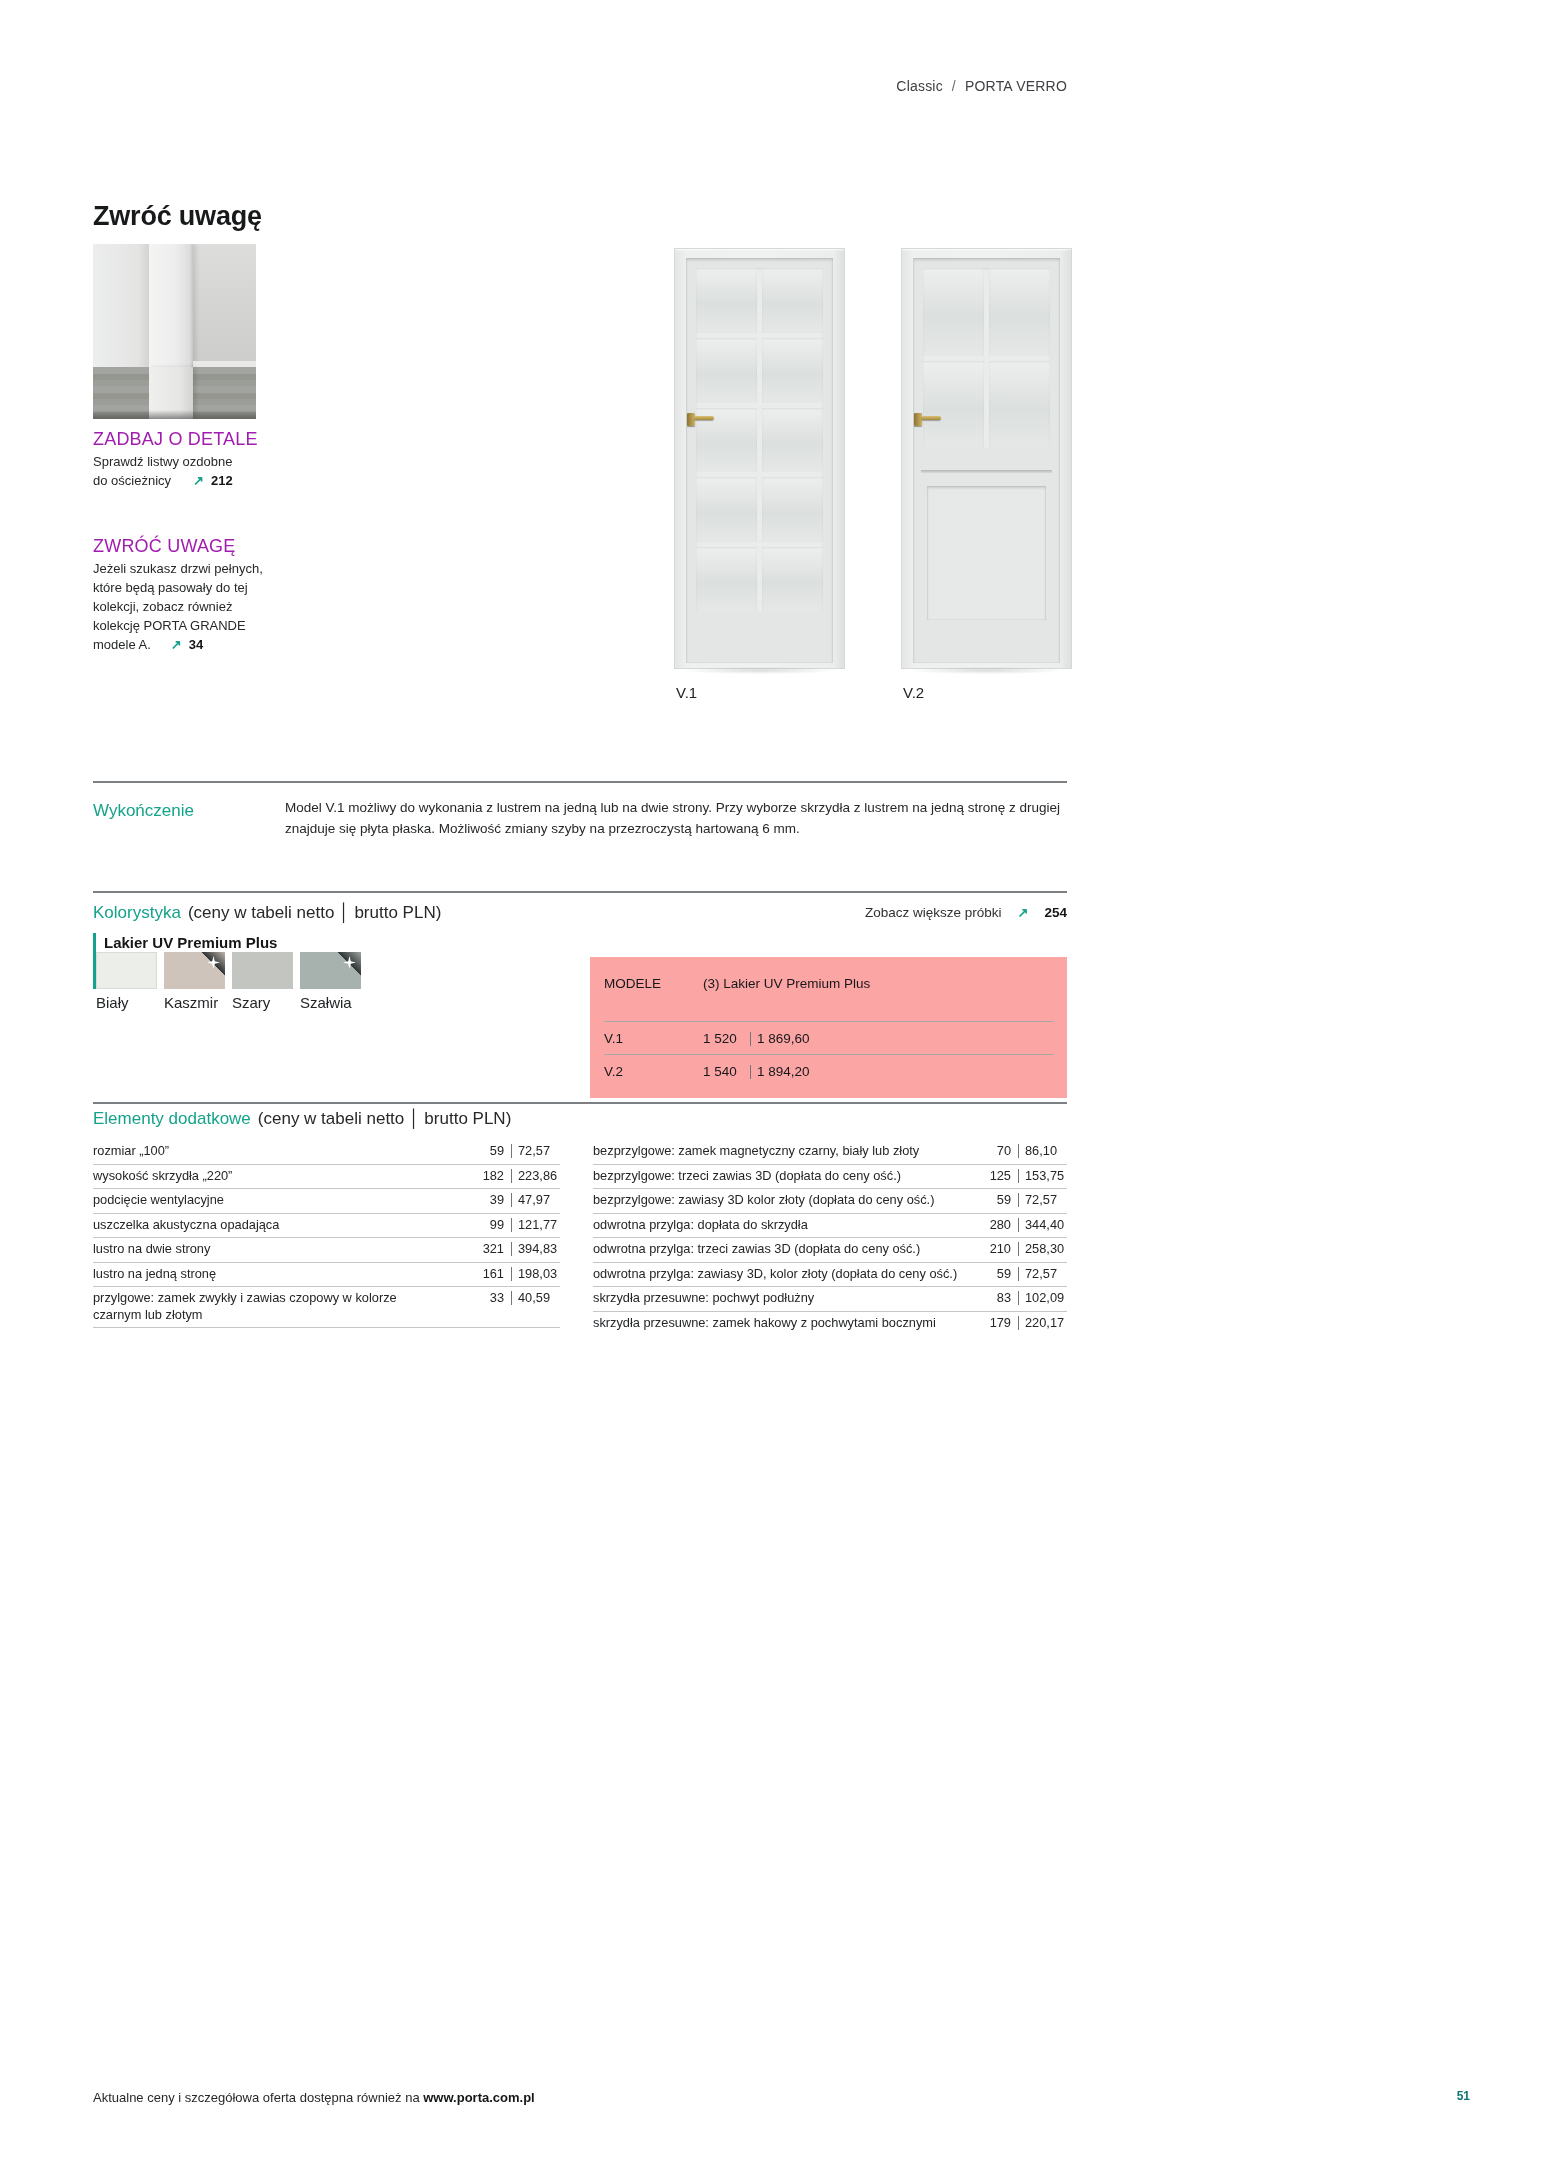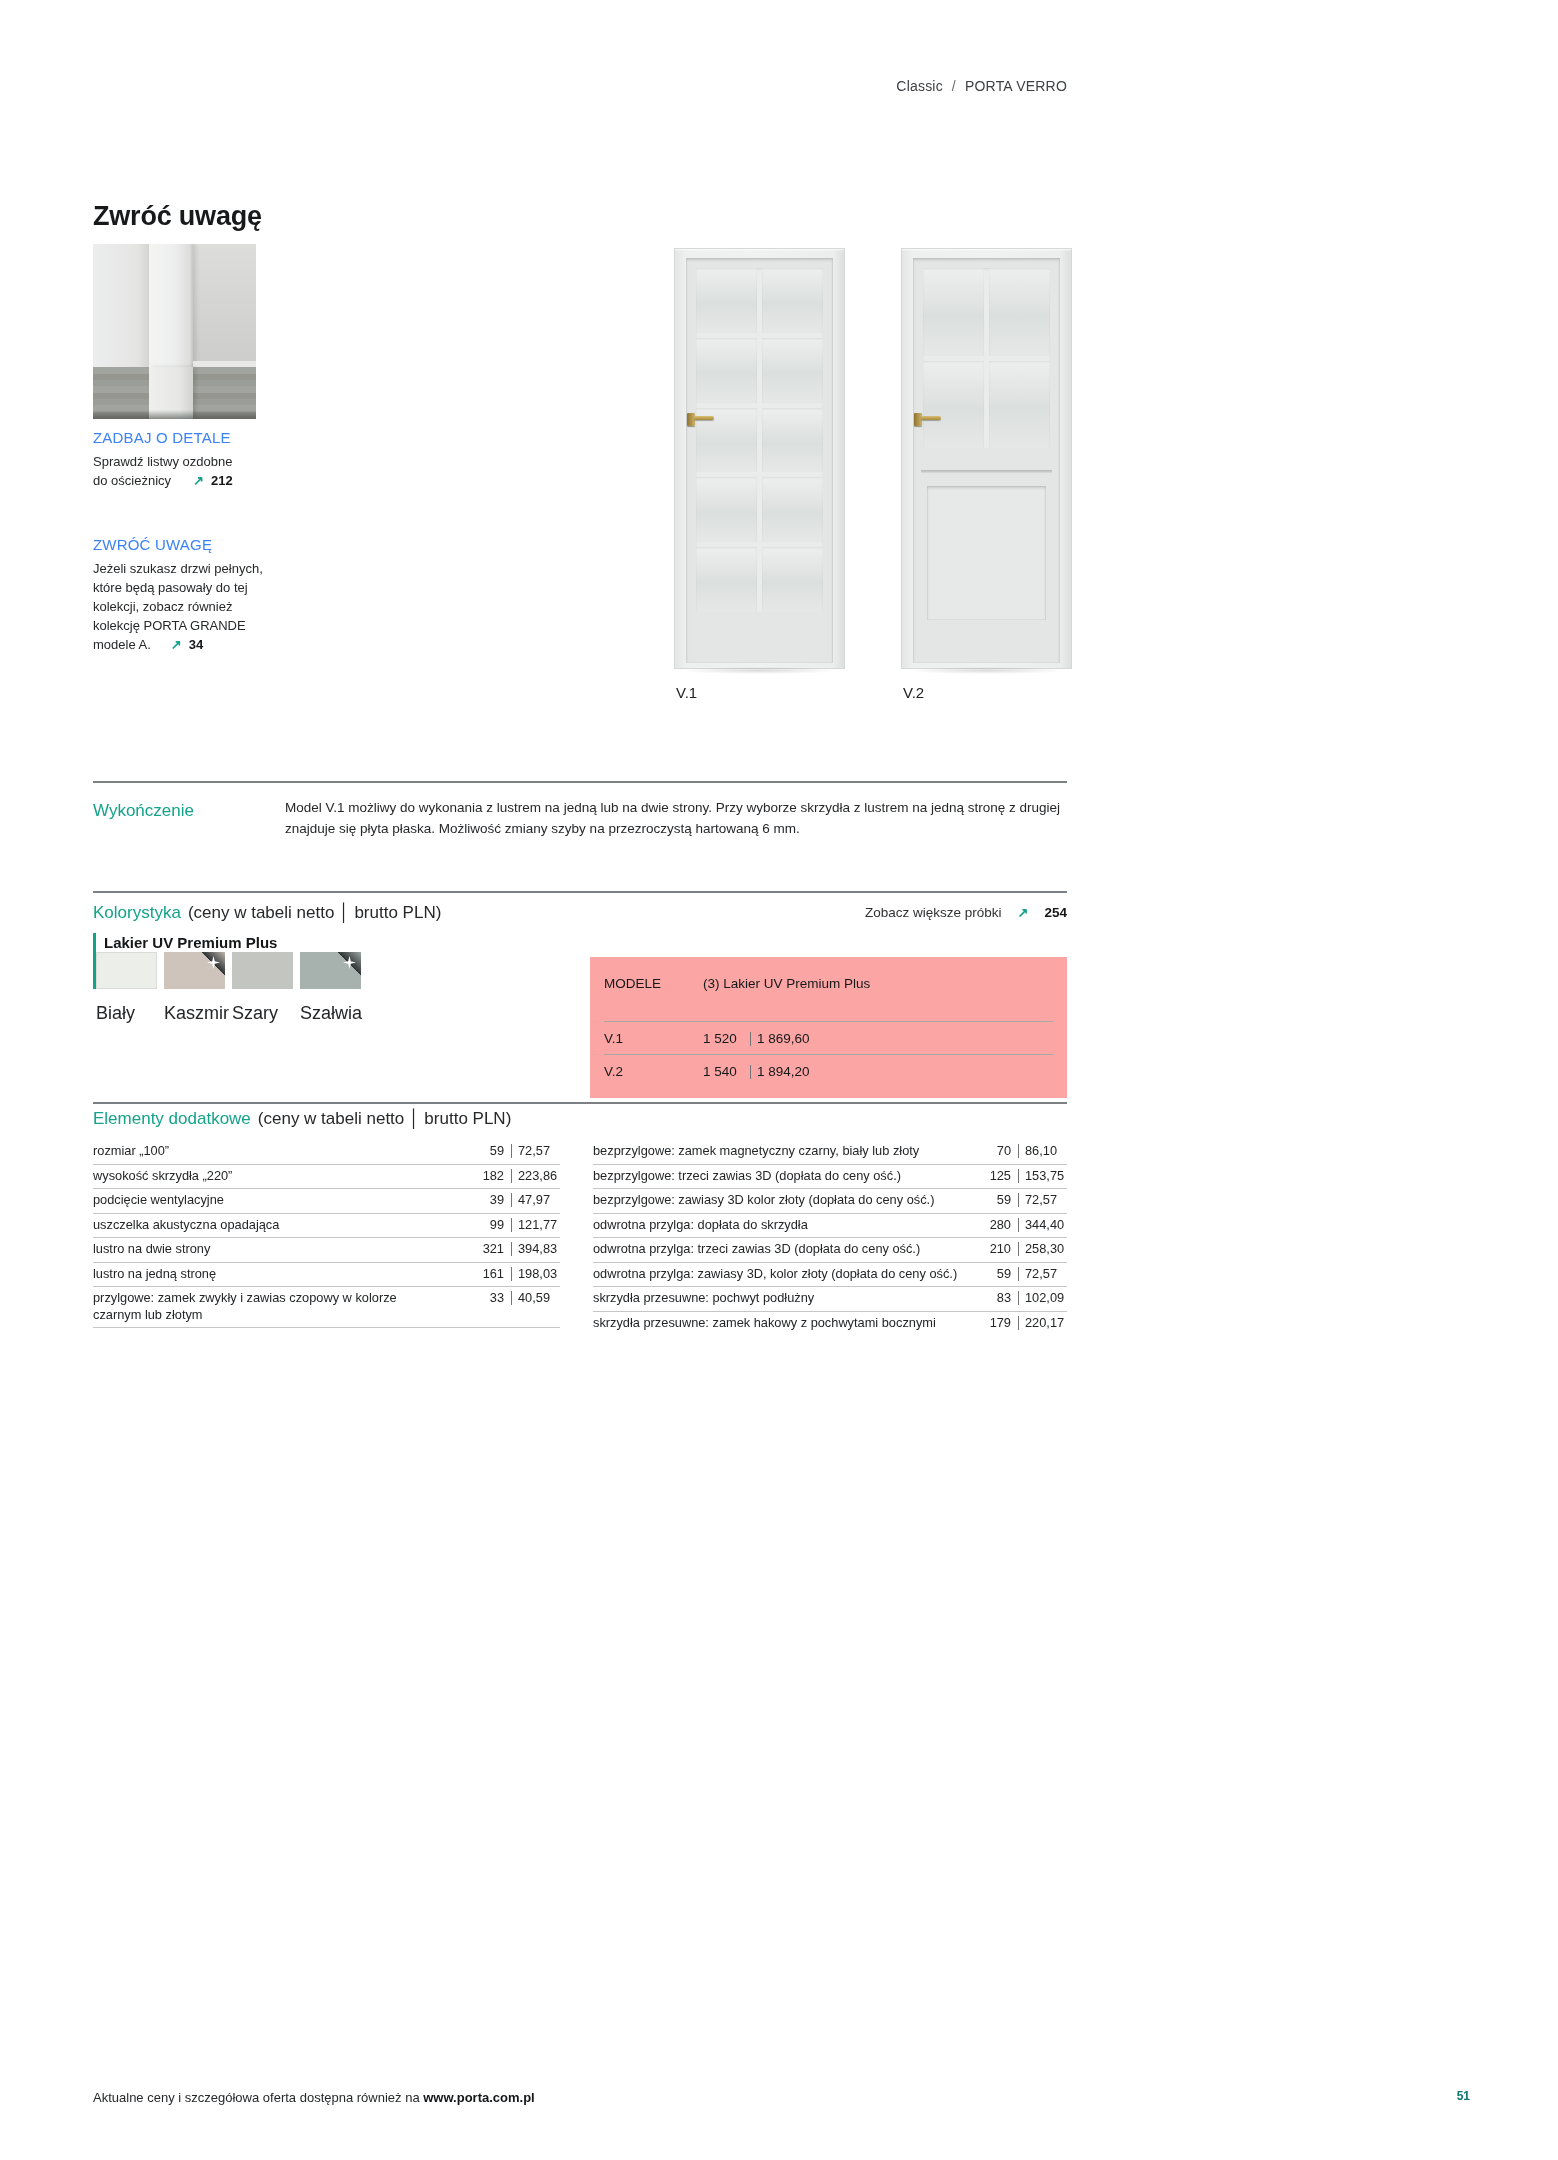--- a/index.html
+++ b/index.html
@@ -17,21 +17,21 @@
 
   
   .photo { left:93px; top:244px; width:163px; height:175px; background:linear-gradient(180deg,#dddedc,#cfd0ce 58%,#c9cac8); overflow:hidden; }
   .photo .doorleaf { position:absolute; left:0; top:0; bottom:52px; width:56px; background:linear-gradient(90deg,#eceded,#e4e5e3 80%,#d4d5d3); }
   .photo .trim { position:absolute; left:56px; top:0; bottom:46px; width:44px; background:linear-gradient(90deg,#f4f5f3,#eceded 60%,#dddedc 92%,#c6c7c5); box-shadow:3px 0 4px rgba(0,0,0,.10); }
   .photo .skirt { position:absolute; left:100px; right:0; top:117px; height:10px; background:#e9eae8; box-shadow:0 2px 2px rgba(0,0,0,.12); }
   .photo .floor { position:absolute; left:0; right:0; bottom:0; height:52px; background:repeating-linear-gradient(180deg,#a2a49f 0 7px,#94968f 7px 13px,#9b9d98 13px 19px); }
   .photo .floor-shade { position:absolute; left:0; right:0; bottom:0; height:9px; background:linear-gradient(180deg,rgba(52,56,54,0),rgba(52,56,54,.55)); }
   .photo .trim-foot { position:absolute; left:56px; bottom:0; width:44px; height:52px; background:linear-gradient(90deg,#efefed,#e6e7e5 70%,#d2d3d1); box-shadow:3px 0 4px rgba(0,0,0,.12); }
 
-  .minor-title { font-size:15px; color:#3b82f6; letter-spacing:.2px; }
+  .minor-title { font-size:18px; color:#a21caf; letter-spacing:.2px; }
   .bline { font-size:13px; line-height:19px; color:#26282a; }
   .ref-arrow { color:var(--accent); font-weight:700; font-size:13px; }
   .ref-num { font-weight:700; color:#141618; }
 
   .zadbaj-title { left:93px; top:429px; }
   .zadbaj-l1 { left:93px; top:452px;text-align:center; }
   .zadbaj-l2 { left:93px; top:471px; }
   .zadbaj-l2 .ref-arrow { margin-left:22px; }
   .zadbaj-l2 .ref-num { margin-left:7px; }
 
@@ -76,21 +76,21 @@
 
   
   .group-bar { left:93px; top:933px; width:3px; height:56px; background:var(--accent); }
   .group-label { left:104px; top:934px; font-size:15px; font-weight:700; color:#141618; }
   .swatch-row { left:96px; top:952px; display:flex; gap:7px; }
   .sw { width:61px; }
   .sw-color { position:relative; height:37px; overflow:hidden; }
   .sw-white { box-shadow:inset 0 0 0 1px #d9dbd6; }
   .sw-corner { position:absolute; inset:0; background:linear-gradient(225deg,#51565820 0,#2e3234 24%,rgba(46,50,52,0) 24.5%); }
   .sw-star { position:absolute; top:4px; right:5px; width:13px; height:13px; background:#fff; clip-path:polygon(50% 0%,60% 40%,100% 50%,60% 60%,50% 100%,40% 60%,0% 50%,40% 40%); }
-  .sw-name { margin-top:14px; font-size:18px; color:#232527; }
+  .sw-name { margin-top:5px; font-size:15px; color:#232527; }
 
   
   .vbar { display:inline-block; width:1px; height:14px; background:#737578; margin:1px 6px 0 7px; flex:none; }
 
   
   .mtable { left:590px; top:957px; width:477px; height:141px; background:#fca5a5; padding:0 14px; font-size:13.5px; color:#17181a; }
   .mt-head { display:flex; height:64px; padding-top:19px; }
   .mt-col1 { width:99px; flex:none; }
   .mt-row { display:flex; align-items:center; height:33px; border-top:1px solid #a7a8a6; }
   .mt-price { display:flex; align-items:center; }

